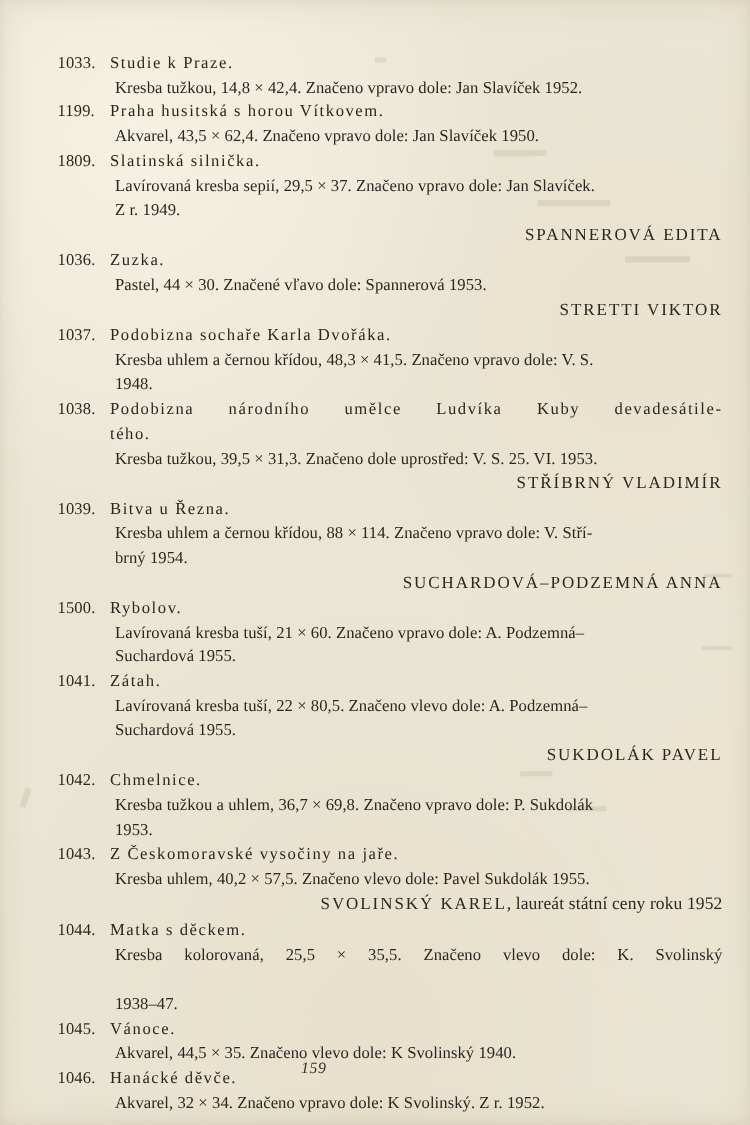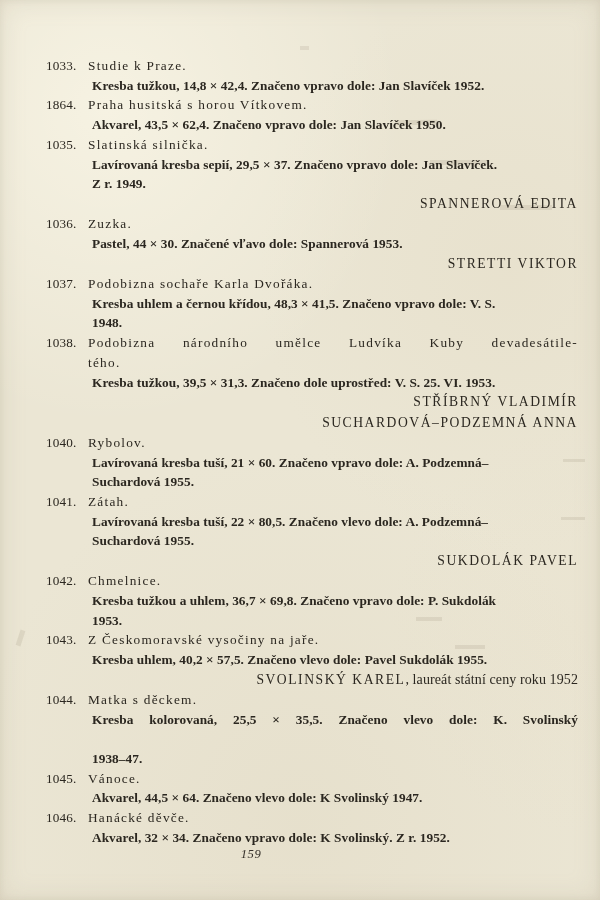--- a/index.html
+++ b/index.html
@@ -50,21 +50,20 @@
     z-index: 3;
     width: 600px;
     height: 900px;
     box-sizing: border-box;
     padding: 40px 22px 0 28px;
   }
 
   .content {
     font-size: 13.4px;
     line-height: 19.6px;
-    margin-top: 16px;
   }
 
   
   .artist-heading {
     font-size: 13.6px;
     letter-spacing: 1.55px;
     line-height: 20.4px;
     margin: 0;
     white-space: nowrap;
     text-align: right;
@@ -106,21 +105,20 @@
   }
 
   .entry-desc {
     margin-left: 64px;
     line-height: 19.6px;
     font-size: 13.3px;
     letter-spacing: 0.05px;
   }
   .entry-desc .line {
     display: block;
-    font-weight: bold;
   }
   .entry-desc .line.justified {
     text-align: justify;
   }
   .entry-desc .line.justified::after {
     content: "";
     display: inline-block;
     width: 100%;
   }
 
@@ -159,30 +157,30 @@
         <div class="entry-title-line">
           <span class="entry-num">1033.</span>
           <span class="entry-title">Studie k Praze.</span>
         </div>
         <div class="entry-desc">
           <span class="line">Kresba tužkou, 14,8 × 42,4. Značeno vpravo dole: Jan Slavíček 1952.</span>
         </div>
       </div>
       <div class="entry">
         <div class="entry-title-line">
-          <span class="entry-num">1864.</span>
+          <span class="entry-num">1199.</span>
           <span class="entry-title">Praha husitská s horou Vítkovem.</span>
         </div>
         <div class="entry-desc">
           <span class="line">Akvarel, 43,5 × 62,4. Značeno vpravo dole: Jan Slavíček 1950.</span>
         </div>
       </div>
       <div class="entry">
         <div class="entry-title-line">
-          <span class="entry-num">1035.</span>
+          <span class="entry-num">1809.</span>
           <span class="entry-title">Slatinská silnička.</span>
         </div>
         <div class="entry-desc">
           <span class="line">Lavírovaná kresba sepií, 29,5 × 37. Značeno vpravo dole: Jan Slavíček.</span>
           <span class="line">Z r. 1949.</span>
         </div>
       </div>
       <div class="artist-heading"><span>SPANNEROVÁ EDITA</span></div>
       <div class="entry">
         <div class="entry-title-line">
@@ -208,24 +206,34 @@
         <div class="entry-title-line">
           <span class="entry-num">1038.</span>
           <span class="entry-title" style="display: inline-block; text-align: justify; width: 100%; text-align-last: justify;">Podobizna národního umělce Ludvíka Kuby devadesátile-</span>
         </div>
         <div class="entry-title-block" style="text-align: left;">tého.</div>
         <div class="entry-desc">
           <span class="line">Kresba tužkou, 39,5 × 31,3. Značeno dole uprostřed: V. S. 25. VI. 1953.</span>
         </div>
       </div>
       <div class="artist-heading"><span>STŘÍBRNÝ VLADIMÍR</span></div>
+      <div class="entry">
+        <div class="entry-title-line">
+          <span class="entry-num">1039.</span>
+          <span class="entry-title">Bitva u Řezna.</span>
+        </div>
+        <div class="entry-desc">
+          <span class="line">Kresba uhlem a černou křídou, 88 × 114. Značeno vpravo dole: V. Stří-</span>
+          <span class="line">brný 1954.</span>
+        </div>
+      </div>
       <div class="artist-heading"><span>SUCHARDOVÁ–PODZEMNÁ ANNA</span></div>
       <div class="entry">
         <div class="entry-title-line">
-          <span class="entry-num">1040.</span>
+          <span class="entry-num">1500.</span>
           <span class="entry-title">Rybolov.</span>
         </div>
         <div class="entry-desc">
           <span class="line">Lavírovaná kresba tuší, 21 × 60. Značeno vpravo dole: A. Podzemná–</span>
           <span class="line">Suchardová 1955.</span>
         </div>
       </div>
       <div class="entry">
         <div class="entry-title-line">
           <span class="entry-num">1041.</span>
@@ -266,21 +274,21 @@
           <span class="line justified">Kresba kolorovaná, 25,5 × 35,5. Značeno vlevo dole: K. Svolinský</span>
           <span class="line">1938–47.</span>
         </div>
       </div>
       <div class="entry">
         <div class="entry-title-line">
           <span class="entry-num">1045.</span>
           <span class="entry-title">Vánoce.</span>
         </div>
         <div class="entry-desc">
-          <span class="line">Akvarel, 44,5 × 64. Značeno vlevo dole: K Svolinský 1947.</span>
+          <span class="line">Akvarel, 44,5 × 35. Značeno vlevo dole: K Svolinský 1940.</span>
         </div>
       </div>
       <div class="entry">
         <div class="entry-title-line">
           <span class="entry-num">1046.</span>
           <span class="entry-title">Hanácké děvče.</span>
         </div>
         <div class="entry-desc">
           <span class="line">Akvarel, 32 × 34. Značeno vpravo dole: K Svolinský. Z r. 1952.</span>
         </div>

